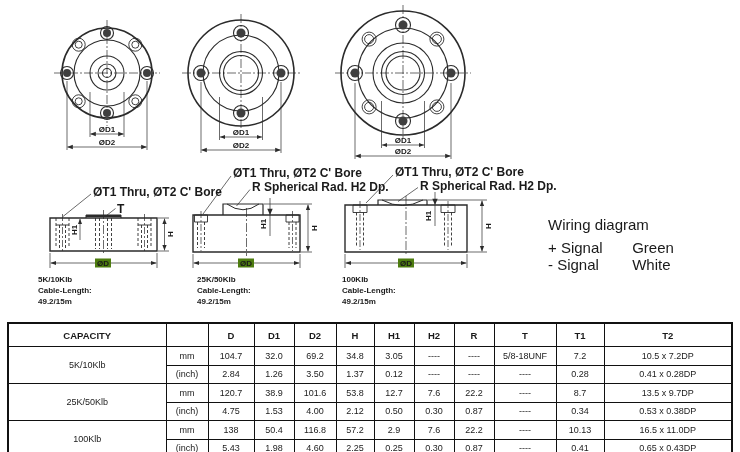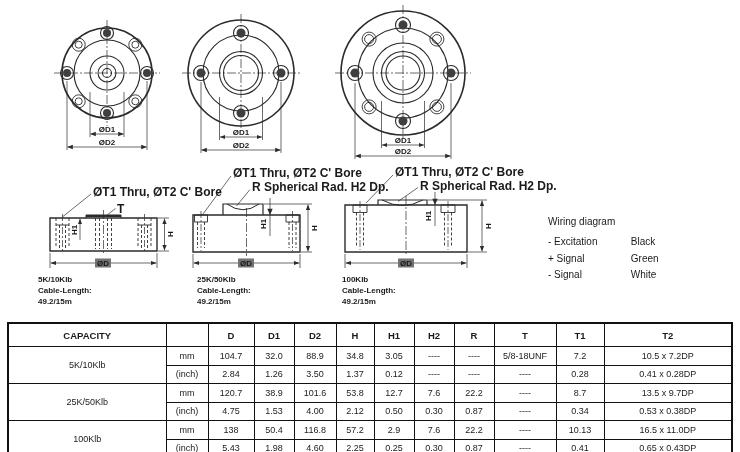--- a/index.html
+++ b/index.html
@@ -4,25 +4,25 @@
 <style>
   html,body { margin:0; padding:0; background:#fff; }
   .page {
     position:relative; width:740px; height:452px; background:#fff;
     font-family:"Liberation Sans", sans-serif; color:#1a1a1a; overflow:hidden;
   }
   svg line, svg circle, svg rect, svg path, svg polyline { vector-effect:non-scaling-stroke; }
   .lbl { position:absolute; white-space:nowrap; color:#1a1a1a; }
   .dim  { font-size:8px; font-weight:bold; }
   .dimc { transform:translate(-50%,-50%); }
-  .mask { background:#737373; padding:0 2px; }
+  .mask { background:#4d7c0f; padding:0 2px; }
   .rot  { transform:translate(-50%,-50%) rotate(-90deg); }
   .note { font-size:12px; font-weight:bold; }
   .cap  { font-size:8px; font-weight:bold; line-height:11px; }
-  .wiring { position:absolute; left:548px; top:216px; font-size:10px; }
+  .wiring { position:absolute; left:548px; top:216px; font-size:15px; }
   .wiring .wtitle { margin-bottom:7px; }
   .wiring .wrow { line-height:16.5px; }
   .wiring .wterm { display:inline-block; width:80px; }
   .dimtable {
     position:absolute; left:7px; top:322px; width:726px; height:128px;
     border-collapse:collapse; table-layout:fixed; font-size:9px;
   }
   .dimtable th, .dimtable td {
     border:1px solid #111; text-align:center; vertical-align:middle; padding:0;
     overflow:hidden;
@@ -291,24 +291,20 @@
   </div>
   <div class="lbl cap" style="left:342px;top:274px">
     <div>100Klb</div>
     <div>Cable-Length:</div>
     <div>49.2/15m</div>
   </div>
 
   <div class="wiring">
     <div class="wtitle">Wiring diagram</div>
     <div class="wrow">
-      <span class="wterm">- Excitation</span>
-      <span class="wcolor">Black</span>
-    </div>
-    <div class="wrow">
       <span class="wterm">+ Signal</span>
       <span class="wcolor">Green</span>
     </div>
     <div class="wrow">
       <span class="wterm">- Signal</span>
       <span class="wcolor">White</span>
     </div>
   </div>
 
   <table class="dimtable">
@@ -341,21 +337,21 @@
         <th>T1</th>
         <th>T2</th>
       </tr>
     </thead>
     <tbody>
       <tr>
         <td rowspan="2">5K/10Klb</td>
         <td>mm</td>
         <td>104.7</td>
         <td>32.0</td>
-        <td>88.9</td>
+        <td>69.2</td>
         <td>34.8</td>
         <td>3.05</td>
         <td>----</td>
         <td>----</td>
         <td>5/8-18UNF</td>
         <td>7.2</td>
         <td>10.5 x 7.2DP</td>
       </tr>
       <tr>
         <td>(inch)</td>

